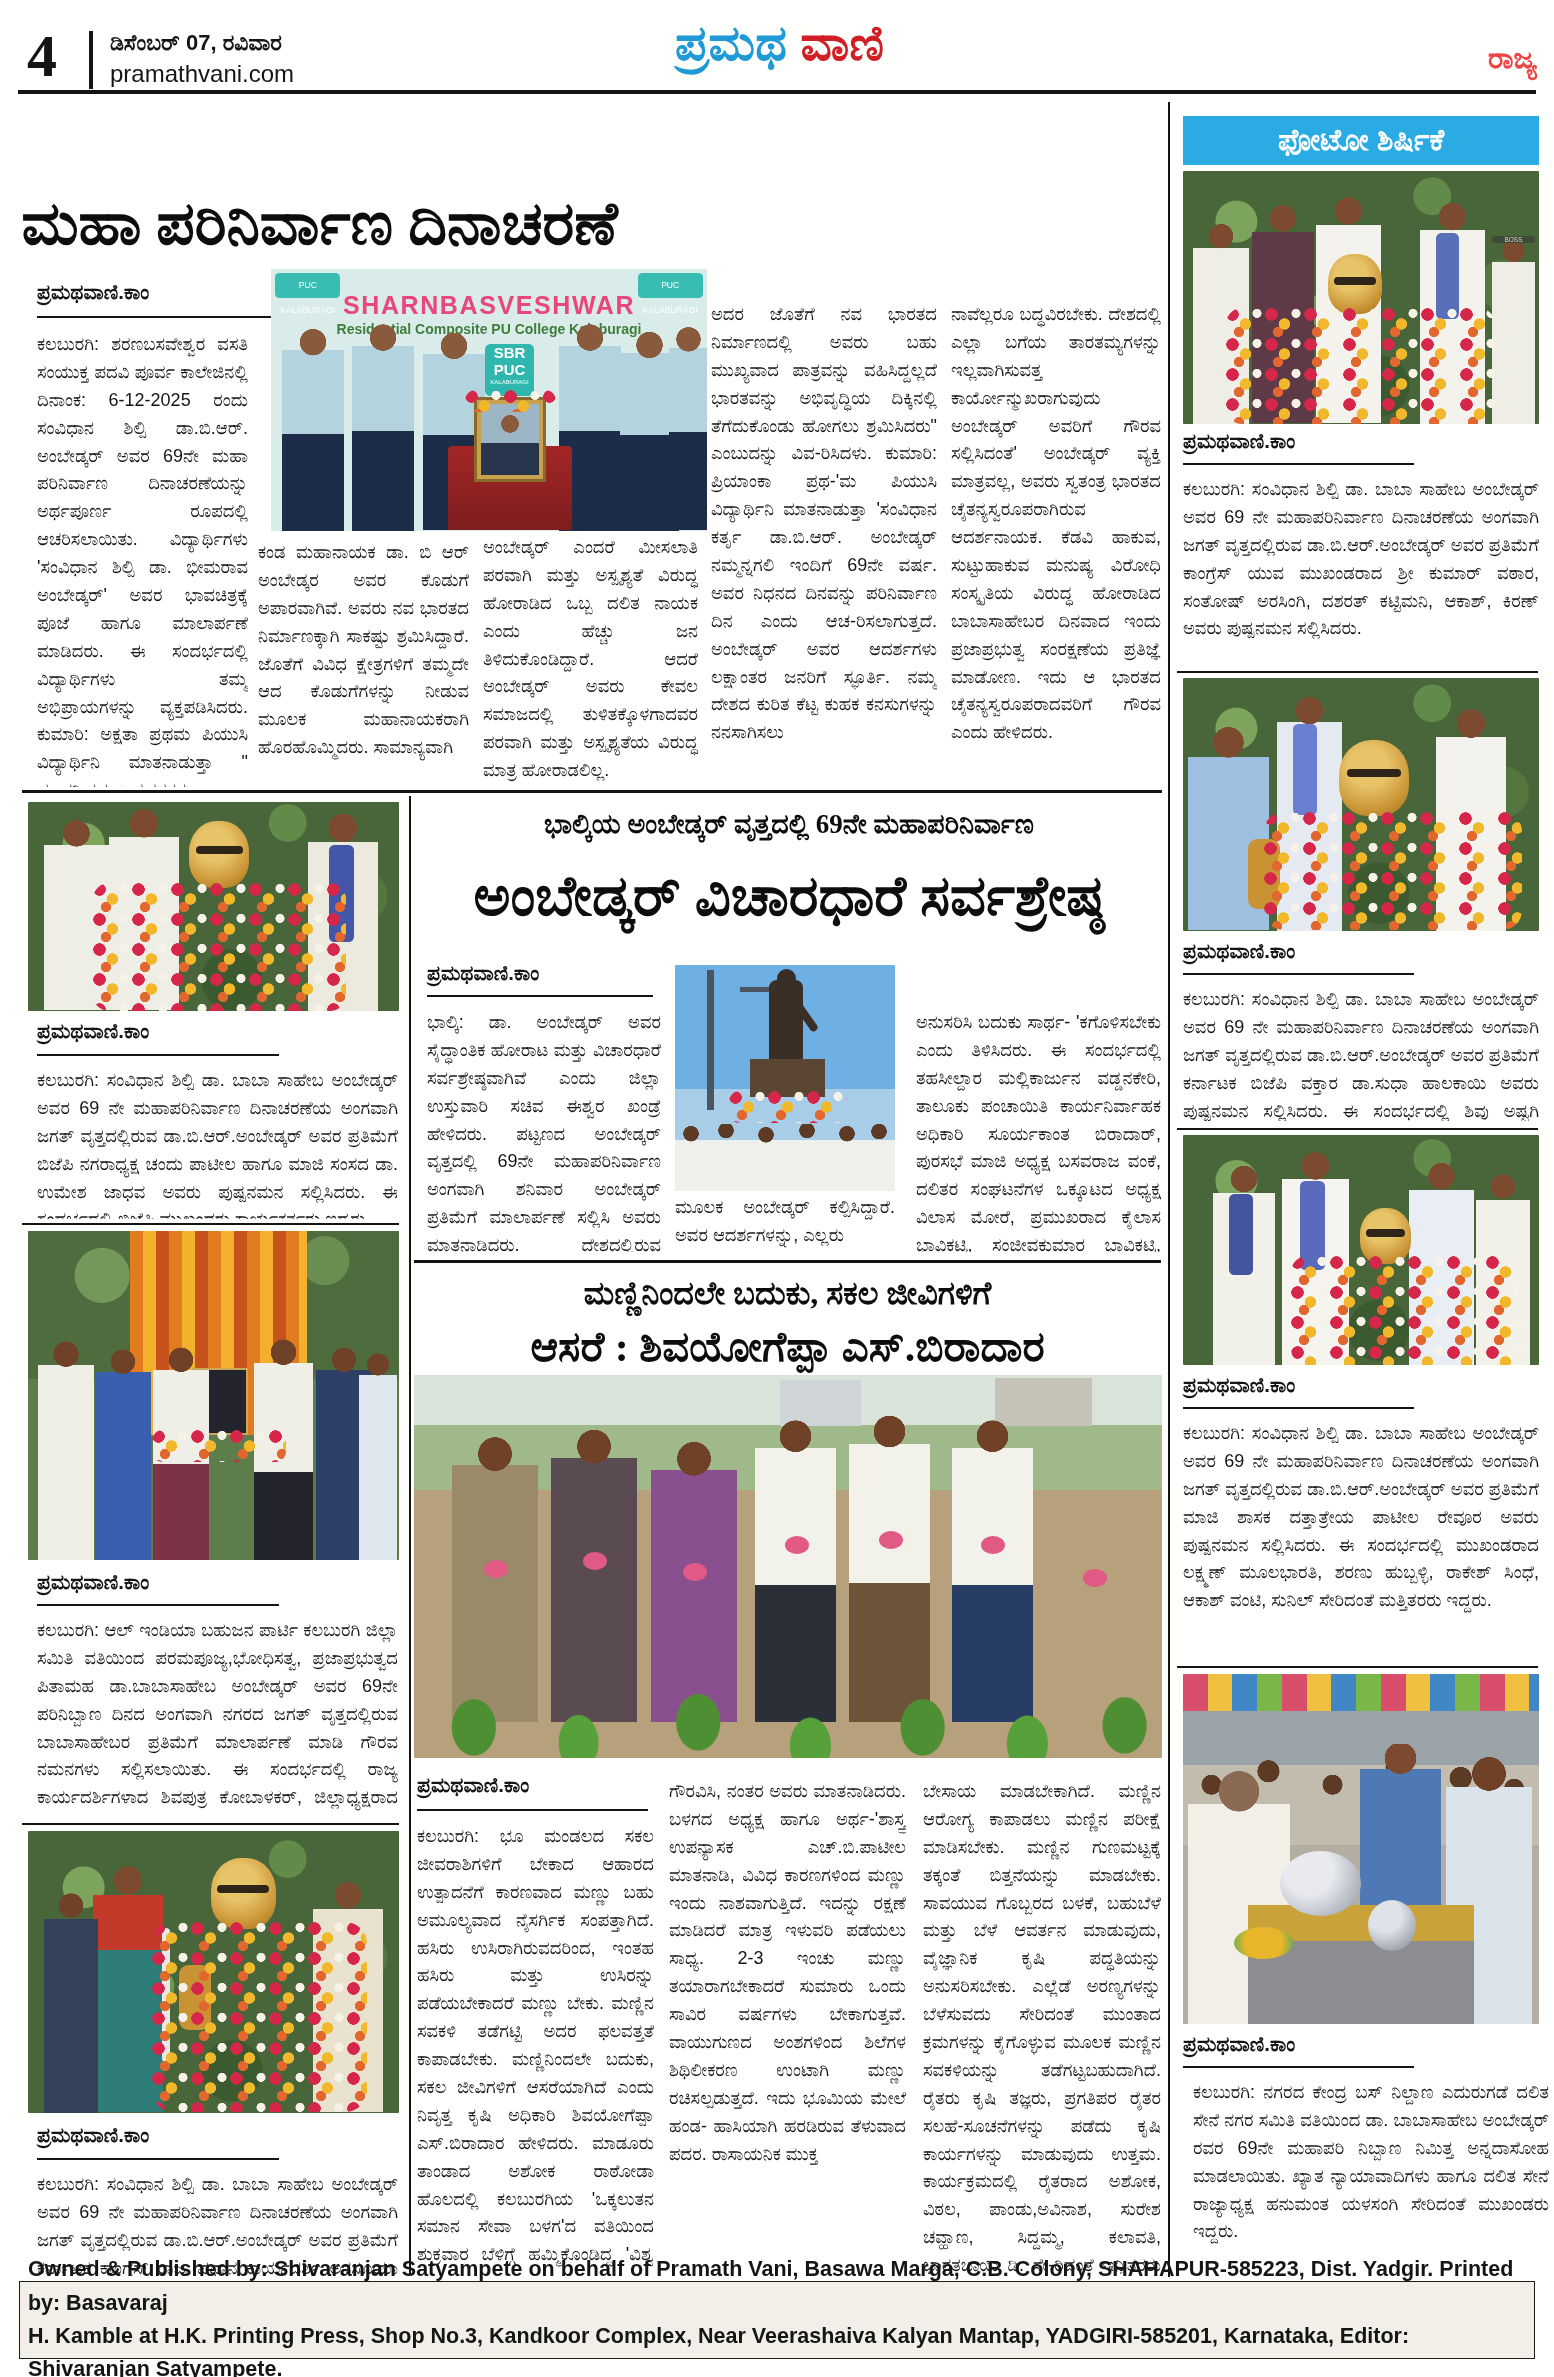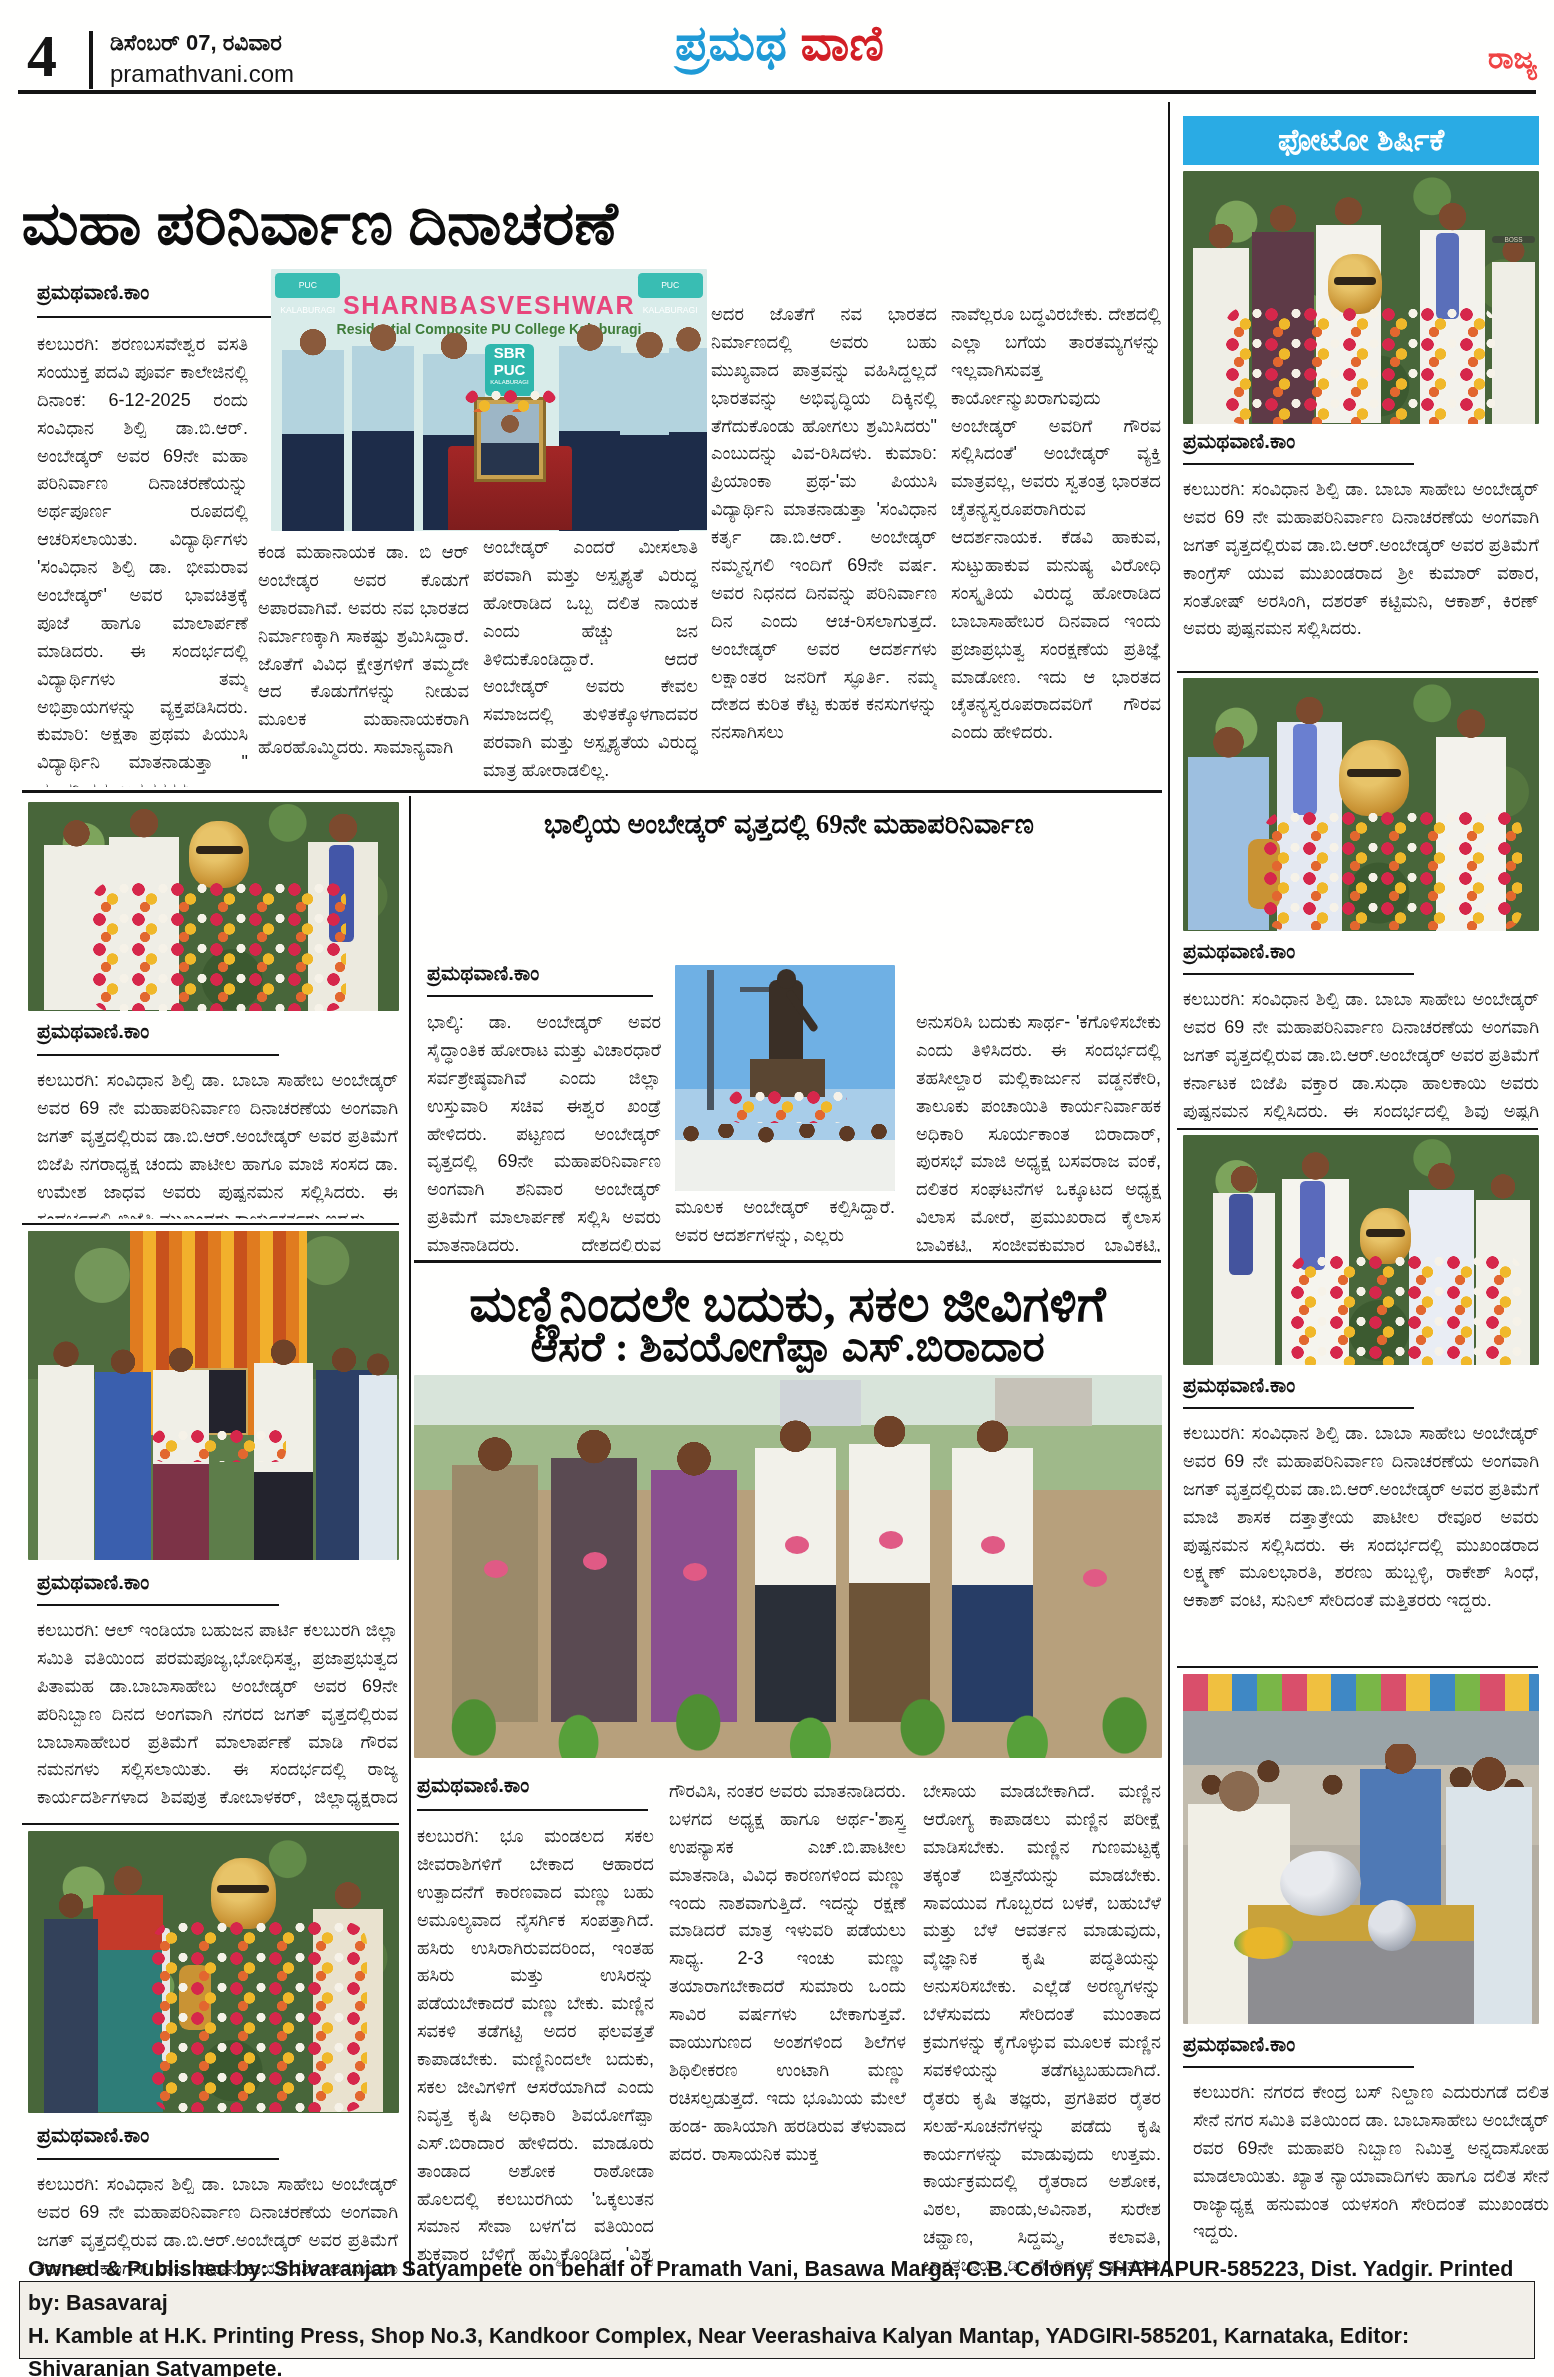--- a/index.html
+++ b/index.html
@@ -137,40 +137,41 @@
     <div class="pc gold-head" style="left:183px;top:27px;width:65px;height:71px;"></div>
     <div class="pc specs" style="left:189px;top:54px;width:52px;"></div>
     <div class="pc" style="left:151px;top:134px;width:32px;height:65px;background:#c99334;border-radius:9.7px;"></div>
     <div class="pc garland" style="left:124px;top:91px;width:215px;height:190px;border-radius:21.5px;"></div>
   </div>
   <div class="abs byline" style="left:37px;top:2124px;">ಪ್ರಮಥವಾಣಿ.ಕಾಂ</div>
   <div class="abs byrule" style="left:37px;top:2158px;width:242px;"></div>
   <div class="abs body-txt" style="left:37px;top:2171px;width:361px;height:105px;">ಕಲಬುರಗಿ: ಸಂವಿಧಾನ ಶಿಲ್ಪಿ ಡಾ. ಬಾಬಾ ಸಾಹೇಬ ಅಂಬೇಡ್ಕರ್ ಅವರ 69 ನೇ ಮಹಾಪರಿನಿರ್ವಾಣ ದಿನಾಚರಣೆಯ ಅಂಗವಾಗಿ ಜಗತ್ ವೃತ್ತದಲ್ಲಿರುವ ಡಾ.ಬಿ.ಆರ್.ಅಂಬೇಡ್ಕರ್ ಅವರ ಪ್ರತಿಮೆಗೆ ಕರ್ನಾಟಕ ಕಾಂಗ್ರೆಸ್ ರಾಜ್ಯ ಪ್ರಧಾನ ಕಾರ್ಯದರ್ಶಿ ಅನಸೂಯಾ ಸುಲೇಕರ ಹಾಗೂ ಗೀತಾ ಭರಣಿ ಅವರು ಪುಷ್ಪನಮನ ಸಲ್ಲಿಸಿದರು.</div>
 
   <div class="abs headline" style="left:417px;top:809px;width:744px;text-align:center;font-size:27px;">ಭಾಲ್ಕಿಯ ಅಂಬೇಡ್ಕರ್ ವೃತ್ತದಲ್ಲಿ 69ನೇ ಮಹಾಪರಿನಿರ್ವಾಣ</div>
+  <div class="abs headline" style="left:417px;top:864px;width:744px;text-align:center;font-size:56px;">ಅಂಬೇಡ್ಕರ್ ವಿಚಾರಧಾರೆ ಸರ್ವಶ್ರೇಷ್ಠ</div>
   <div class="abs byline" style="left:427px;top:962px;">ಪ್ರಮಥವಾಣಿ.ಕಾಂ</div>
   <div class="abs byrule" style="left:427px;top:995px;width:226px;"></div>
   <div class="abs body-txt" style="left:427px;top:1009px;width:234px;height:243px;">ಭಾಲ್ಕಿ: ಡಾ. ಅಂಬೇಡ್ಕರ್ ಅವರ ಸೈದ್ಧಾಂತಿಕ ಹೋರಾಟ ಮತ್ತು ವಿಚಾರಧಾರೆ ಸರ್ವಶ್ರೇಷ್ಠವಾಗಿವೆ ಎಂದು ಜಿಲ್ಲಾ ಉಸ್ತುವಾರಿ ಸಚಿವ ಈಶ್ವರ ಖಂಡ್ರೆ ಹೇಳಿದರು. ಪಟ್ಟಣದ ಅಂಬೇಡ್ಕರ್ ವೃತ್ತದಲ್ಲಿ 69ನೇ ಮಹಾಪರಿನಿರ್ವಾಣ ಅಂಗವಾಗಿ ಶನಿವಾರ ಅಂಬೇಡ್ಕರ್ ಪ್ರತಿಮೆಗೆ ಮಾಲಾರ್ಪಣೆ ಸಲ್ಲಿಸಿ ಅವರು ಮಾತನಾಡಿದರು. ದೇಶದಲ್ಲಿರುವ ಪ್ರತಿಯೊಬ್ಬರಿಗೂ ಬದುಕುವ ಹಕ್ಕನ್ನು ಸಂವಿಧಾನದ</div>
 
   <div class="photo" style="left:675px;top:965px;width:220px;height:226px;background:linear-gradient(180deg,#6fb0e4 0 55%,#a8cde9 55% 100%);">
     <div class="pc" style="left:32px;top:5.4px;width:6.5px;height:140px;background:#4a5560;"></div>
     <div class="pc" style="left:65px;top:21.5px;width:48px;height:5.4px;background:#4a5560;"></div>
     <div class="pc" style="left:94px;top:15px;width:34px;height:81px;background:#3a2f26;border-radius:7.5px 7.5px 2.2px 2.2px;"></div>
     <div class="pc head" style="left:102px;top:4.3px;width:19.4px;height:19.4px;background:#3a2f26;"></div>
     <div class="pc" style="left:123px;top:21.5px;width:7.5px;height:48px;background:#3a2f26;transform:rotate(-35deg);border-radius:3.8px;"></div>
     <div class="pc" style="left:75px;top:94px;width:75px;height:38px;background:#5a4632;"></div>
     <div class="pc garland" style="left:54px;top:126px;width:118px;height:32px;border-radius:10.8px;"></div>
     <div class="pc" style="left:0;top:159px;width:100%;height:67px;background:radial-gradient(circle 8.6px at 16px 9.7px,#5d3a24 0 7.5px,rgba(0,0,0,0) 8px),radial-gradient(circle 8.6px at 51px 6.5px,#5d3a24 0 7.5px,rgba(0,0,0,0) 8px),radial-gradient(circle 8.6px at 91px 10.8px,#5d3a24 0 7.5px,rgba(0,0,0,0) 8px),radial-gradient(circle 8.6px at 132px 6.5px,#5d3a24 0 7.5px,rgba(0,0,0,0) 8px),radial-gradient(circle 8.6px at 172px 9.7px,#5d3a24 0 7.5px,rgba(0,0,0,0) 8px),radial-gradient(circle 8.6px at 204px 7.5px,#5d3a24 0 7.5px,rgba(0,0,0,0) 8px),linear-gradient(180deg,rgba(0,0,0,0) 0 16px,#eef0ec 16px 100%);"></div>
   </div>
   <div class="abs body-txt" style="left:675px;top:1194px;width:220px;height:58px;">ಮೂಲಕ ಅಂಬೇಡ್ಕರ್ ಕಲ್ಪಿಸಿದ್ದಾರೆ. ಅವರ ಆದರ್ಶಗಳನ್ನು, ಎಲ್ಲರು</div>
   <div class="abs body-txt" style="left:916px;top:1009px;width:245px;height:243px;">ಅನುಸರಿಸಿ ಬದುಕು ಸಾರ್ಥ- 'ಕಗೊಳಿಸಬೇಕು ಎಂದು ತಿಳಿಸಿದರು. ಈ ಸಂದರ್ಭದಲ್ಲಿ ತಹಸೀಲ್ದಾರ ಮಲ್ಲಿಕಾರ್ಜುನ ವಡ್ಡನಕೇರಿ, ತಾಲೂಕು ಪಂಚಾಯಿತಿ ಕಾರ್ಯನಿರ್ವಾಹಕ ಅಧಿಕಾರಿ ಸೂರ್ಯಕಾಂತ ಬಿರಾದಾರ್, ಪುರಸಭೆ ಮಾಜಿ ಅಧ್ಯಕ್ಷ ಬಸವರಾಜ ವಂಕೆ, ದಲಿತರ ಸಂಘಟನೆಗಳ ಒಕ್ಕೂಟದ ಅಧ್ಯಕ್ಷ ವಿಲಾಸ ಮೋರೆ, ಪ್ರಮುಖರಾದ ಕೈಲಾಸ ಭಾವಿಕಟ್ಟಿ, ಸಂಜೀವಕುಮಾರ ಭಾವಿಕಟ್ಟಿ, ಧನರಾಜ ಕುಂಡೆ, ಪ್ರಕಾಶ ಭಾವಿಕಟ್ಟಿ, ಜೈಪಾಲ ಭೀಮರಳೆ ಸೇರಿದಂತೆ ಹಲವರು ಇದ್ದರು.</div>
 
   <div class="abs hrule" style="left:414px;top:1260px;width:747px;height:2.7px;"></div>
 
-  <div class="abs headline" style="left:414px;top:1275px;width:747px;text-align:center;font-size:50px;">ಮಣ್ಣಿನಿಂದಲೇ ಬದುಕು, ಸಕಲ ಜೀವಿಗಳಿಗೆ</div>
+  <div class="abs headline" style="left:414px;top:1275px;width:747px;text-align:center;font-size:32px;">ಮಣ್ಣಿನಿಂದಲೇ ಬದುಕು, ಸಕಲ ಜೀವಿಗಳಿಗೆ</div>
   <div class="abs headline" style="left:414px;top:1323px;width:747px;text-align:center;font-size:42px;">ಆಸರೆ : ಶಿವಯೋಗೆಪ್ಪಾ ಎಸ್.ಬಿರಾದಾರ</div>
 
   <div class="photo" style="left:414px;top:1375px;width:748px;height:383px;background:linear-gradient(180deg,#d8e4da 0 13%,#9fb98a 13% 30%,#b7a07c 30% 100%);">
     <div class="pc" style="left:366px;top:5.4px;width:81px;height:46px;background:#cfd4d8;"></div>
     <div class="pc" style="left:581px;top:2.7px;width:97px;height:48px;background:#c6c2b8;"></div>
     <div class="pc" style="left:38px;top:62px;width:86px;height:285px;background:radial-gradient(circle 18.3px at 50% 6%,#6f4228 0 16.7px,rgba(0,0,0,0) 17px),linear-gradient(180deg,rgba(0,0,0,0) 0 10%,#9b8a6a 10% 100%);"></div>
     <div class="pc" style="left:137px;top:54px;width:86px;height:293px;background:radial-gradient(circle 18.3px at 50% 6%,#6f4228 0 16.7px,rgba(0,0,0,0) 17px),linear-gradient(180deg,rgba(0,0,0,0) 0 10%,#5a4a52 10% 100%);"></div>
     <div class="pc" style="left:237px;top:67px;width:86px;height:280px;background:radial-gradient(circle 18.3px at 50% 6%,#6f4228 0 16.7px,rgba(0,0,0,0) 17px),linear-gradient(180deg,rgba(0,0,0,0) 0 10%,#8a4f8f 10% 100%);"></div>
     <div class="pc" style="left:341px;top:43px;width:81px;height:304px;background:radial-gradient(circle 17px at 50% 6%,#6f4228 0 15.6px,rgba(0,0,0,0) 16px),linear-gradient(180deg,rgba(0,0,0,0) 0 10%,#f2f1ea 10% 55%,#2a2f38 55% 100%);"></div>
     <div class="pc" style="left:435px;top:38px;width:81px;height:309px;background:radial-gradient(circle 17px at 50% 6%,#6f4228 0 15.6px,rgba(0,0,0,0) 16px),linear-gradient(180deg,rgba(0,0,0,0) 0 10%,#f2f1ea 10% 55%,#6d5438 55% 100%);"></div>

